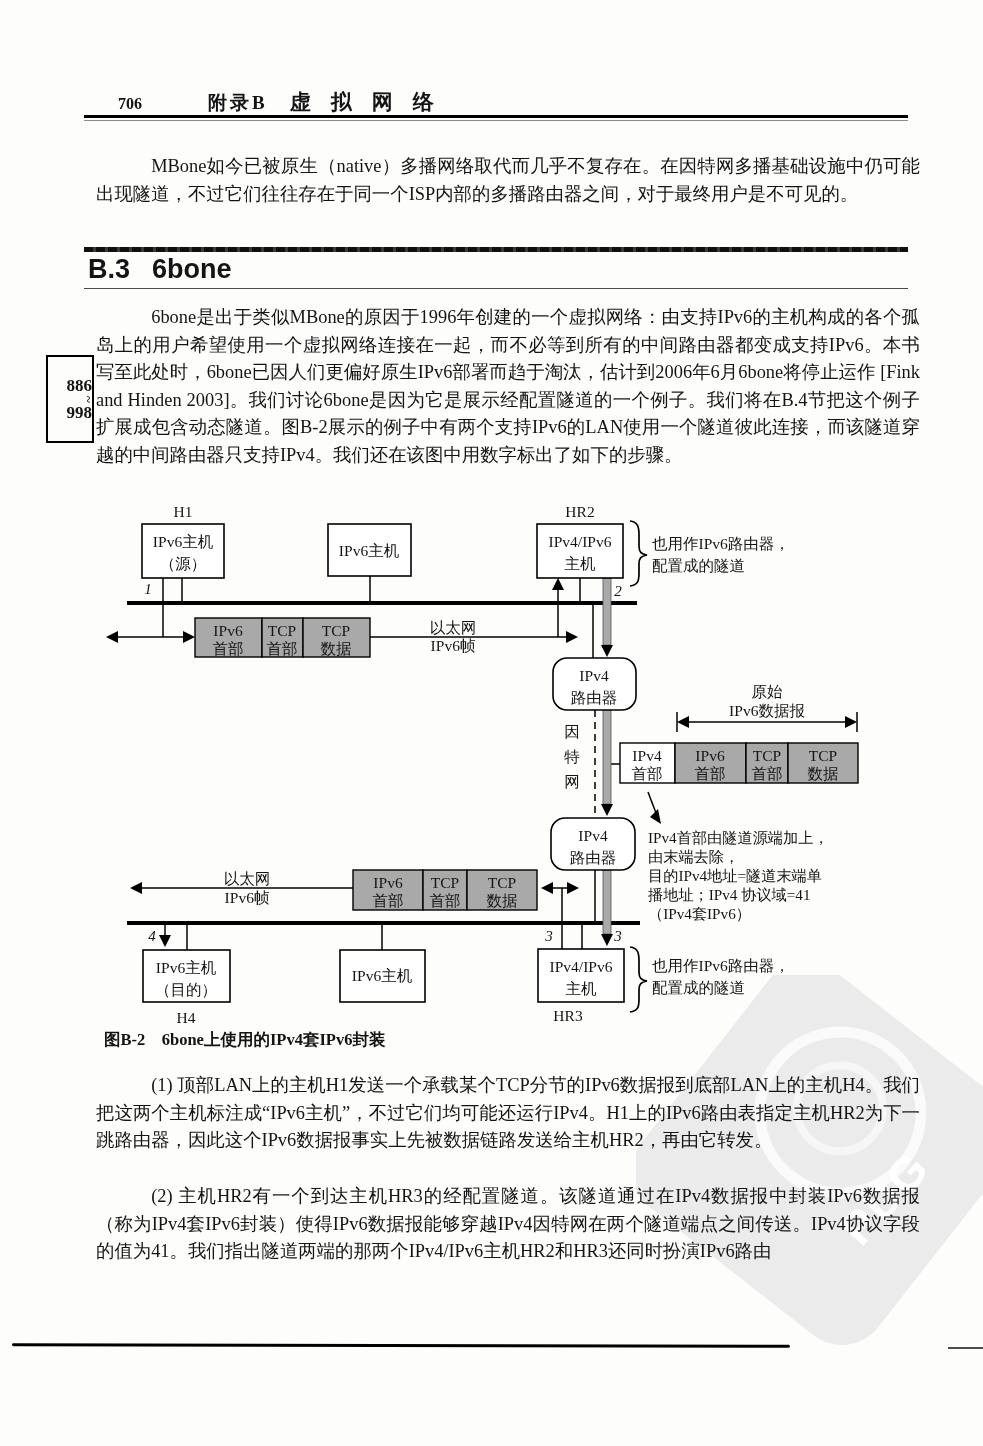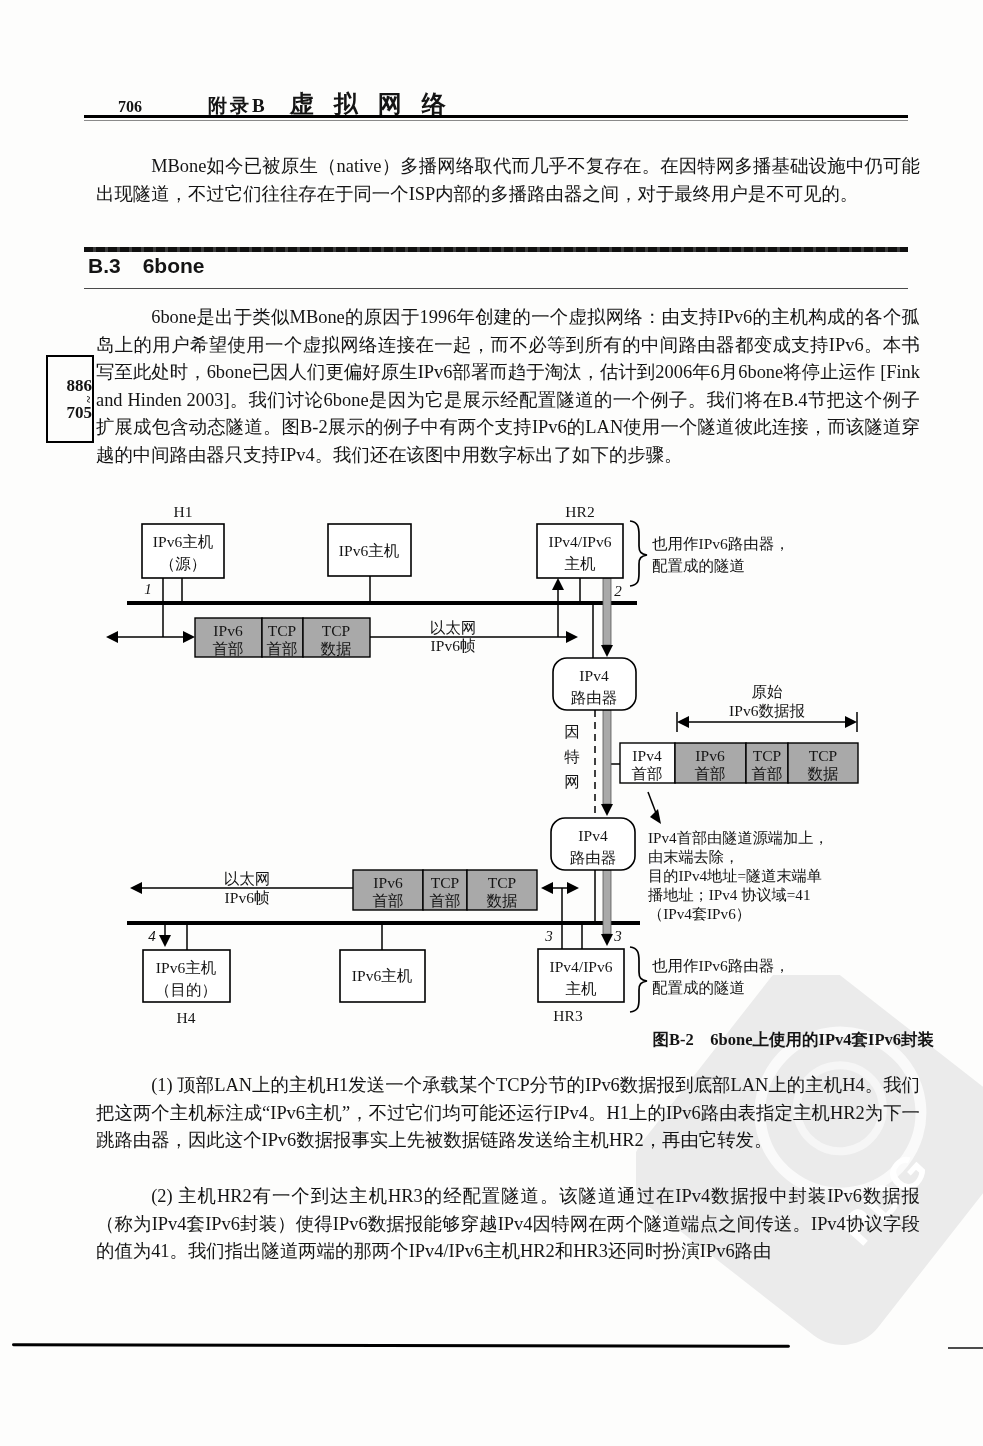--- a/index.html
+++ b/index.html
@@ -10,41 +10,41 @@
   .wm-shape{position:absolute;left:38px;top:28px;width:300px;height:300px;background:#ebebeb;
             border-radius:46px;transform:rotate(38deg);}
   .wm-ring1{position:absolute;left:52px;top:22px;width:150px;height:150px;border:11px solid #fafafa;border-radius:50%;}
   .wm-ring2{position:absolute;left:88px;top:58px;width:78px;height:78px;border:8px solid #f6f6f6;border-radius:50%;}
   .wm-pdg{position:absolute;left:196px;top:196px;color:#fff;font-family:"Liberation Sans",sans-serif;
           font-weight:bold;font-size:46px;transform:rotate(-48deg);letter-spacing:2px;}
   
   .hdr{position:absolute;top:88px;left:84px;width:824px;z-index:2;font-weight:bold;}
   .hdr .pnum{font-size:16px;margin-left:34px;}
   .hdr .sect{font-size:19px;margin-left:62px;letter-spacing:3px;}
-  .hdr .title{font-size:24px;margin-left:18px;letter-spacing:20px;}
+  .hdr .title{font-size:21px;margin-left:18px;letter-spacing:20px;}
   .hdr-rule1{position:absolute;top:115px;left:84px;width:824px;height:2.5px;background:#000;z-index:2;}
   .hdr-rule2{position:absolute;top:120px;left:84px;width:824px;height:1px;background:#8a8a8a;z-index:2;}
   
   .para{position:absolute;left:84px;width:824px;margin:12px;font-size:18.4px;line-height:27.5px;
         text-align:justify;text-indent:3em;z-index:2;}
   
   .sec-bar{position:absolute;top:247px;left:84px;width:824px;height:5px;z-index:2;
            background:repeating-linear-gradient(90deg,#101010 0 9px,#3a3a3a 9px 12px);}
   .sec-head{position:absolute;top:254px;left:88px;z-index:2;font-family:"Liberation Sans","DejaVu Sans",sans-serif;
-            font-weight:bold;font-size:21px;}
+            font-weight:bold;font-size:27px;}
   .sec-head .gap{display:inline-block;width:22px;}
   .sec-rule{position:absolute;top:288px;left:84px;width:824px;height:1px;background:#4a4a4a;z-index:2;}
   
   .margin-box{position:absolute;left:46px;top:355px;width:44px;height:84px;border:2.5px solid #000;z-index:2;
               display:flex;flex-direction:column;align-items:flex-end;justify-content:center;
               font-size:17px;font-weight:bold;line-height:1.05;background:#fdfdfc;}
   .rot-tilde{display:inline-block;transform:rotate(90deg);font-size:13px;line-height:9px;}
   
   .fig{position:absolute;left:0;top:505px;width:983px;height:520px;z-index:2;}
-  .caption{position:absolute;top:1029px;left:104px;width:830px;margin:0;text-align:right;
+  .caption{position:absolute;top:1029px;left:104px;width:830px;margin:0;text-align:left;
            font-size:16.5px;font-weight:bold;z-index:2;}
   
   .ft{font-size:15.5px;text-anchor:middle;fill:#141414;}
   .ftl{font-size:15.5px;text-anchor:start;fill:#141414;}
   .fti{font-size:15px;font-style:italic;text-anchor:middle;fill:#141414;}
   .fts{font-size:15.2px;text-anchor:start;fill:#141414;}
   
   .artifact1{position:absolute;top:1344px;left:12px;width:778px;height:2.5px;background:#000;
              transform:rotate(0.12deg);border-radius:2px;z-index:2;}
   .artifact2{position:absolute;top:1347px;left:948px;width:35px;height:2px;background:#4c4c4c;z-index:2;}
@@ -74,21 +74,21 @@
 
   <div class="sec-bar"></div>
   <div class="sec-head">
     <span>B.3</span><span class="gap"></span><span>6bone</span>
   </div>
   <div class="sec-rule"></div>
 
   <div class="margin-box">
     <span>886</span>
     <span class="rot-tilde">~</span>
-    <span>705</span>
+    <span>998</span>
   </div>
 
   <p class="para" style="top:292px">6bone是出于类似MBone的原因于1996年创建的一个虚拟网络：由支持IPv6的主机构成的各个孤岛上的用户希望使用一个虚拟网络连接在一起，而不必等到所有的中间路由器都变成支持IPv6。本书写至此处时，6bone已因人们更偏好原生IPv6部署而趋于淘汰，估计到2006年6月6bone将停止运作 [Fink and Hinden 2003]。我们讨论6bone是因为它是展示经配置隧道的一个例子。我们将在B.4节把这个例子扩展成包含动态隧道。图B-2展示的例子中有两个支持IPv6的LAN使用一个隧道彼此连接，而该隧道穿越的中间路由器只支持IPv4。我们还在该图中用数字标出了如下的步骤。</p>
 
   <svg class="fig" viewBox="0 505 983 520" font-family="&quot;Liberation Serif&quot;,&quot;DejaVu Serif&quot;,serif">
 
     <line x1="127" y1="603" x2="637" y2="603" stroke="#000" stroke-width="4"></line>
     <line x1="127" y1="923" x2="640" y2="923" stroke="#000" stroke-width="4"></line>
 
     <g stroke="#000" stroke-width="1.5">

